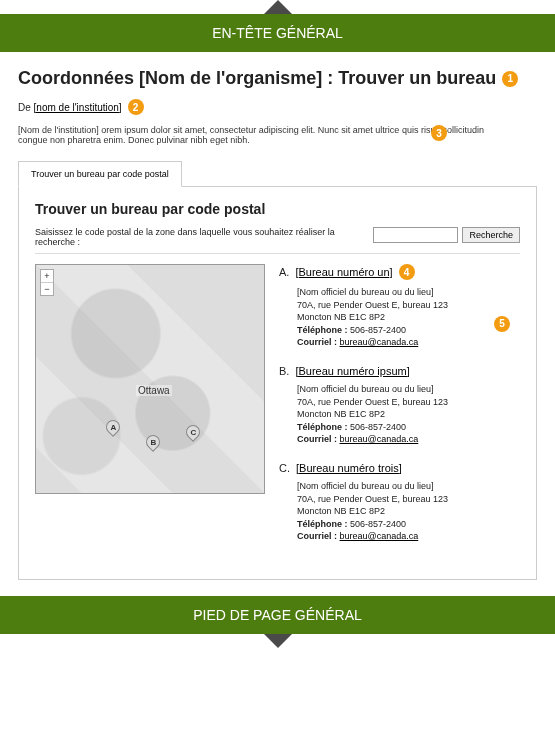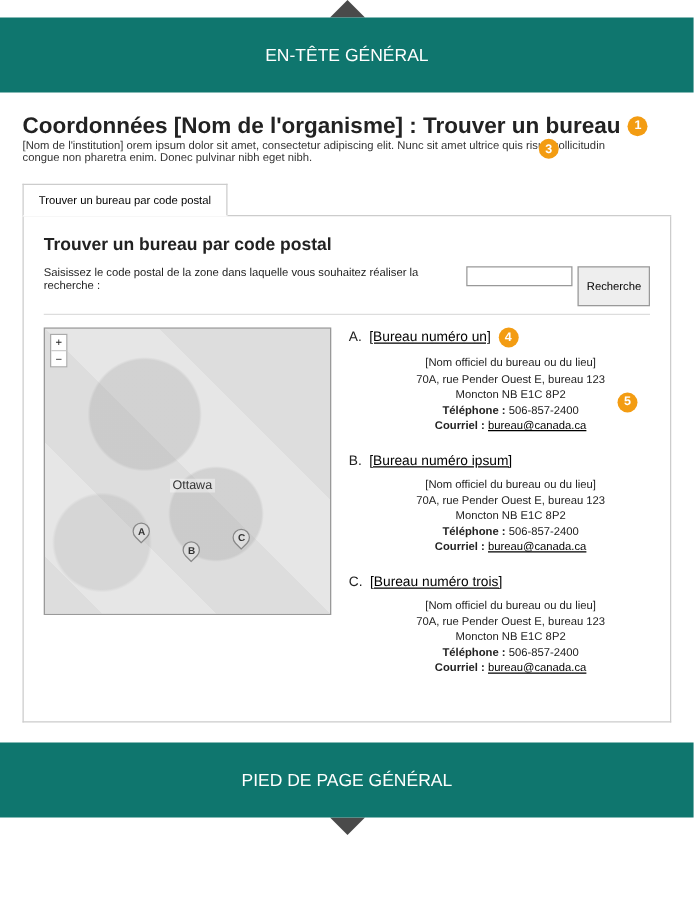--- a/index.html
+++ b/index.html
@@ -1,35 +1,35 @@
 <!DOCTYPE html>
 <html><head>
 <meta charset="utf-8">
 <style>
   * { box-sizing: border-box; margin: 0; padding: 0; }
   body { font-family: Arial, Helvetica, sans-serif; background: #fff; color: #222; width: 555px; }
-  .header-bar, .footer-bar { background: #0f766e; color: #fff; text-align: center; font-size: 14px; padding: 22px 0; position: relative; }
+  .header-bar, .footer-bar { background: #4d7c0f; color: #fff; text-align: center; font-size: 14px; padding: 11px 0; position: relative; }
   .arrow-up { width: 0; height: 0; border-left: 14px solid transparent; border-right: 14px solid transparent; border-bottom: 14px solid #4a4a4a; margin: 0 auto; }
   .arrow-down { width: 0; height: 0; border-left: 14px solid transparent; border-right: 14px solid transparent; border-top: 14px solid #4a4a4a; margin: 0 auto; }
   .content { padding: 16px 18px; }
-  .page-title { font-size: 18px; font-weight: bold; }
+  .page-title { font-size: 18px; font-weight: bold; margin-bottom: 10px; }
   .page-title .row { display: flex; align-items: center; gap: 6px; flex-wrap: wrap; }
   .byline { font-size: 10px; margin-bottom: 10px; display: flex; align-items: center; gap: 6px; }
   .byline a { color: #000; text-decoration: underline; }
   .intro { font-size: 9px; color: #333; margin-bottom: 16px; position: relative; padding-right: 30px; }
   .badge { display: inline-flex; align-items: center; justify-content: center; width: 16px; height: 16px; border-radius: 50%; background: #f39c12; color: #fff; font-size: 10px; font-weight: bold; flex-shrink: 0; }
   .badge.inline { position: absolute; }
   .tabs { display: flex; border-bottom: 1px solid #ccc; font-size: 9px; }
   .tab { padding: 7px 12px; border: 1px solid #ccc; border-bottom: none; background: #f5f5f5; cursor: pointer; margin-right: 2px; color: #333; }
   .tab.active { background: #fff; border-bottom: 1px solid #fff; margin-bottom: -1px; font-weight: normal; color: #000; }
   .panel { border: 1px solid #ccc; border-top: none; padding: 14px 16px 20px; }
   .panel h2 { font-size: 14px; margin-bottom: 10px; }
   .search-row { font-size: 9px; margin-bottom: 6px; display: flex; gap: 4px; }
   .search-row input { border: 1px solid #999; height: 16px; width: 85px; font-size: 9px; padding: 0 3px; }
-  .search-row button { border: 1px solid #999; background: #eee; height: 32px; font-size: 9px; padding: 0 6px; cursor: pointer; }
+  .search-row button { border: 1px solid #999; background: #eee; height: 16px; font-size: 9px; padding: 0 6px; cursor: pointer; }
   hr.thin { border: none; border-top: 1px solid #ddd; margin: 6px 0 10px; }
   .results { display: flex; gap: 14px; }
   .map { width: 230px; height: 230px; border: 1px solid #999; background: #e8e8e8; position: relative; overflow: hidden; flex-shrink: 0; }
   .map-bg { position: absolute; inset: 0; background:
     radial-gradient(circle at 35% 30%, rgba(150,150,150,0.25) 0 20%, transparent 21%),
     radial-gradient(circle at 60% 65%, rgba(150,150,150,0.25) 0 18%, transparent 19%),
     radial-gradient(circle at 20% 75%, rgba(150,150,150,0.2) 0 15%, transparent 16%),
     linear-gradient(45deg, #ddd 0 10%, #e6e6e6 10% 30%, #ddd 30% 50%, #e6e6e6 50% 70%, #ddd 70% 100%);
     filter: grayscale(1);
   }
@@ -37,38 +37,44 @@
   .pin { position: absolute; width: 14px; height: 14px; background: #ddd; border: 1px solid #888; border-radius: 50% 50% 50% 0; transform: rotate(-45deg); display: flex; align-items: center; justify-content: center; font-size: 8px; color: #333; font-weight: bold; }
   .pin span { transform: rotate(45deg); }
   .map-ctrl { position: absolute; left: 4px; top: 4px; width: 14px; background: #fff; border: 1px solid #aaa; font-size: 9px; text-align: center; }
   .map-ctrl div { border-bottom: 1px solid #ccc; cursor: pointer; line-height: 12px; }
   .map-ctrl div:last-child { border-bottom: none; }
   .list { flex: 1; font-size: 9px; }
   .item { margin-bottom: 16px; }
   .item-head { display: flex; align-items: center; gap: 6px; font-size: 11px; margin-bottom: 6px; }
   .item-head .letter { font-weight: normal; }
   .item-head a { color: #000; text-decoration: underline; font-weight: normal; }
-  .item-body { padding-left: 18px; line-height: 1.4; position: relative; text-align: center; }
+  .item-body { padding-left: 18px; line-height: 1.4; position: relative; }
   .item-body a { color: #000; text-decoration: underline; }
 </style>
 </head>
 <body>
 
 <div class="arrow-up"></div>
 <div class="header-bar">EN-TÊTE GÉNÉRAL</div>
 
 <div class="content">
 
   <h1 class="page-title">
     <span class="row">
       <span>Coordonnées [Nom de l'organisme] : Trouver un bureau</span>
       <span class="badge">1</span>
     </span>
   </h1>
 
+  <div class="byline">
+    <span>
+      <span>De </span><a href="#">[nom de l'institution]</a>
+    </span>
+    <span class="badge">2</span>
+  </div>
 
   <p class="intro">
     <span>[Nom de l'institution] orem ipsum dolor sit amet, consectetur adipiscing elit. Nunc sit amet ultrice quis risus sollicitudin congue non pharetra enim. Donec pulvinar nibh eget nibh.</span>
     <span class="badge inline" style="right:90px; top:0;">3</span>
   </p>
 
   <div class="tabs">
     <div class="tab active">Trouver un bureau par code postal</div>
   </div>
 

